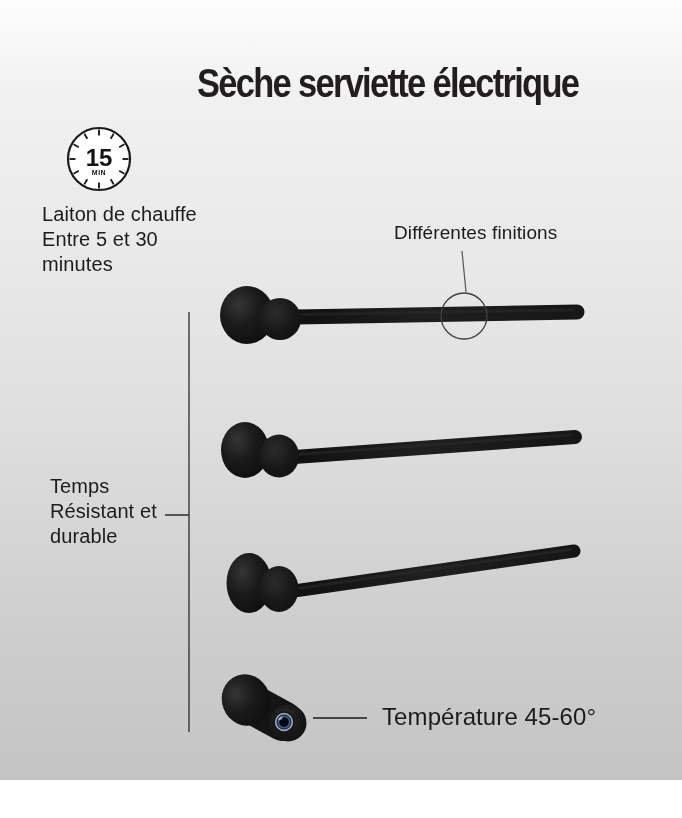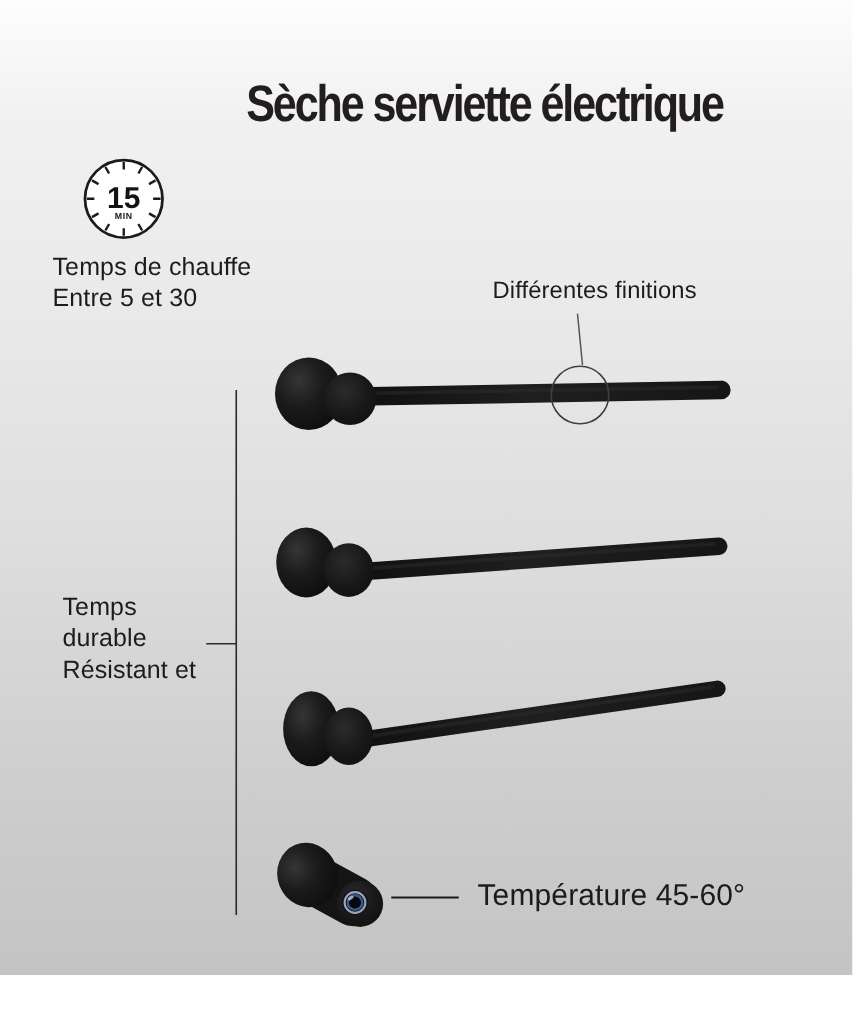--- a/index.html
+++ b/index.html
@@ -57,30 +57,31 @@
       <line x1="10.6" y1="50.7" x2="15.8" y2="47.7"></line>
       <line x1="56.2" y1="24.3" x2="61.4" y2="21.3"></line>
       <line x1="21.3" y1="61.4" x2="24.3" y2="56.2"></line>
       <line x1="47.7" y1="15.8" x2="50.7" y2="10.6"></line>
     </g>
     <text x="36" y="43" text-anchor="middle" font-size="24" font-weight="bold" fill="#141414">15</text>
     <text x="36" y="52" text-anchor="middle" font-size="7" font-weight="bold" letter-spacing="0.5" fill="#141414">MIN</text>
   </svg>
 
   <div class="abs caption heat-time">
-    <div>Temps de chauffe</div>
+    <div>Laiton de chauffe</div>
     <div>Entre 5 et 30</div>
+    <div>minutes</div>
   </div>
 
   <div class="abs caption finishes">Différentes finitions</div>
 
   <div class="abs caption material">
     <div>Temps</div>
+    <div>Résistant et</div>
     <div>durable</div>
-    <div>Résistant et</div>
   </div>
 
   <div class="abs caption temperature">Température 45-60°</div>
 
   <svg class="abs" style="left:0;top:0;" width="682" height="818" viewBox="0 0 682 818">
     <defs>
       <radialGradient id="discBack" cx="35%" cy="32%" r="80%">
         <stop offset="0%" stop-color="#353535"></stop>
         <stop offset="45%" stop-color="#1b1b1b"></stop>
         <stop offset="100%" stop-color="#0c0c0c"></stop>

